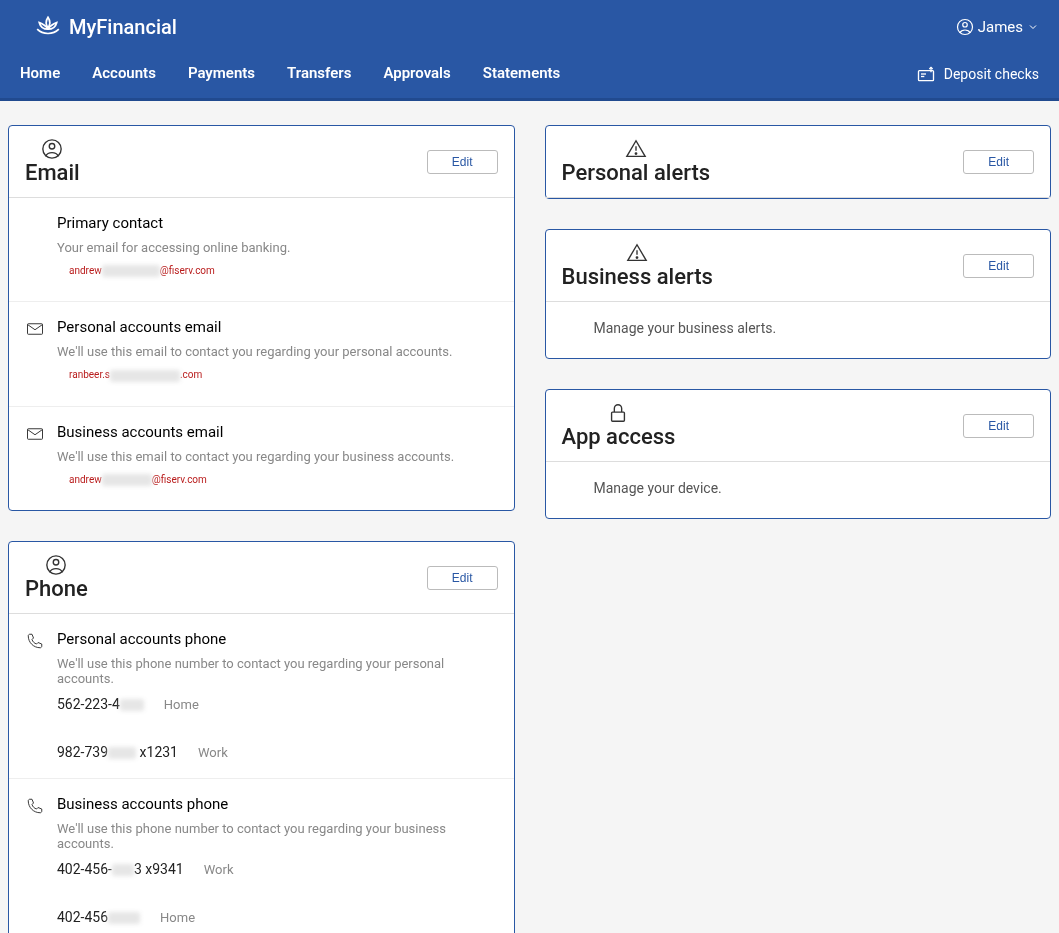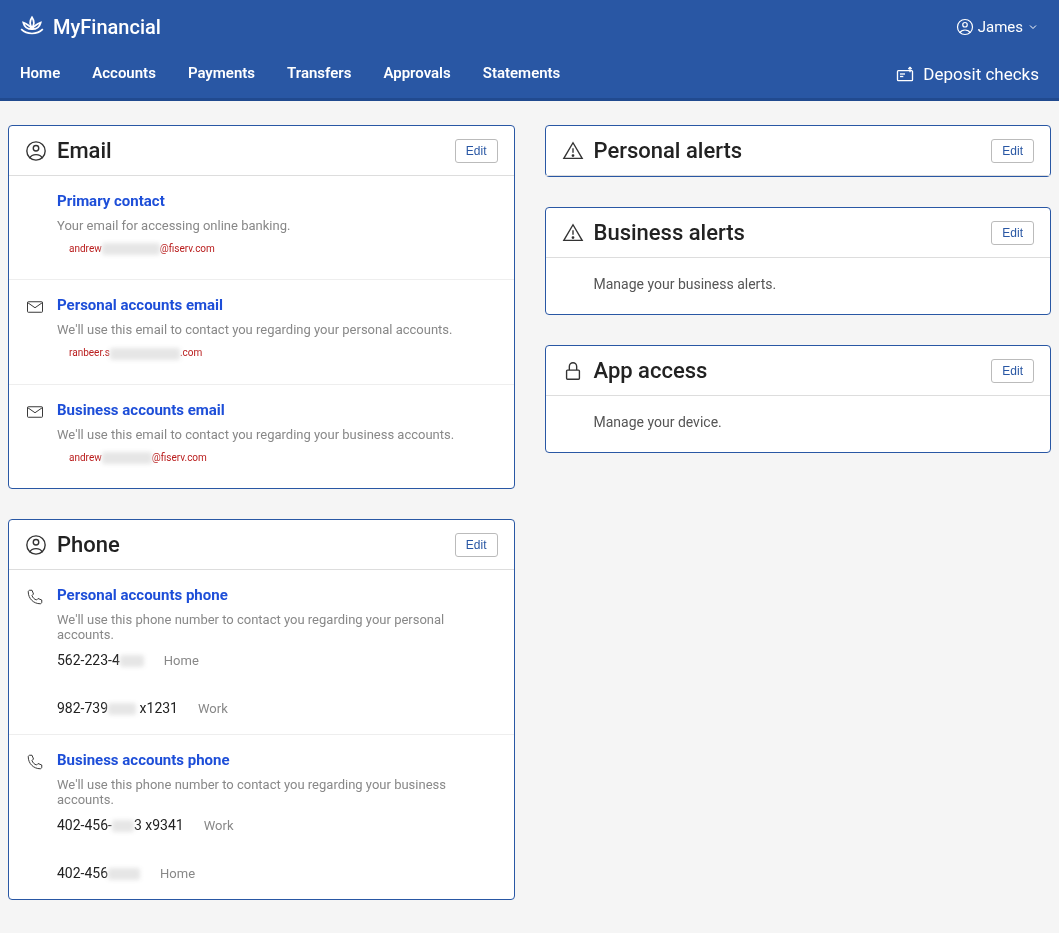--- a/index.html
+++ b/index.html
@@ -11,20 +11,21 @@
   }
   .header {
     background: #2957a4;
     color: #fff;
   }
   .header-top {
     display: flex;
     align-items: center;
     justify-content: space-between;
     padding: 14px 20px 10px 19px;
+    margin-left: 16px;
   }
   .brand {
     display: flex;
     align-items: center;
     gap: 8px;
     font-size: 20px;
     font-weight: 500;
   }
   .brand svg { width: 26px; height: 26px; }
   .user-menu {
@@ -45,21 +46,21 @@
   .nav-item {
     padding: 14px 0 16px 0;
     font-size: 15px;
     font-weight: 600;
     cursor: pointer;
   }
   .nav-right {
     display: flex;
     align-items: center;
     gap: 8px;
-    font-size: 17px;
+    font-size: 14px;
     cursor: pointer;
   }
   .nav-right svg { width: 20px; height: 20px; stroke: #fff; }
   .nav-border { height: 3px; background: #214a8f; }
 
   .page {
     padding: 24px 8px 20px 8px;
   }
   .page-title {
     font-size: 28px;
@@ -82,54 +83,54 @@
   .card-header {
     display: flex;
     align-items: center;
     justify-content: space-between;
     padding: 12px 16px;
     border-bottom: 1px solid #ddd;
   }
   .card-header-left {
     display: flex;
     align-items: center;
-    gap: 10px;
+    flex-direction: column;
   }
   .card-title {
     font-size: 22px;
     font-weight: 500;
     color: #222;
   }
   .card-header svg { width: 22px; height: 22px; stroke: #333; fill: none; stroke-width: 1.5; }
   .edit-btn {
     border: 1px solid #bbb;
     border-radius: 3px;
     background: #fff;
-    padding: 4px 10px;
+    padding: 4px 24px;
     font-size: 12px;
     color: #2957a4;
     cursor: pointer;
   }
 
   .section {
     padding: 16px 16px 18px 48px;
     border-bottom: 1px solid #eee;
     position: relative;
   }
   .section:last-child { border-bottom: none; }
   .section-icon {
     position: absolute;
     left: 16px;
     top: 18px;
   }
   .section-icon svg { width: 20px; height: 18px; stroke: #333; fill: none; stroke-width: 1.3; }
   .section-title {
     font-size: 15px;
-    font-weight: 700;
-    color: #1d4ed8;
+    font-weight: 400;
+    color: #000000;
     margin-bottom: 8px;
   }
   .section-desc {
     font-size: 13px;
     color: #888;
     margin-bottom: 10px;
   }
   .section-value {
     font-size: 10px;
     color: #b91c1c;

